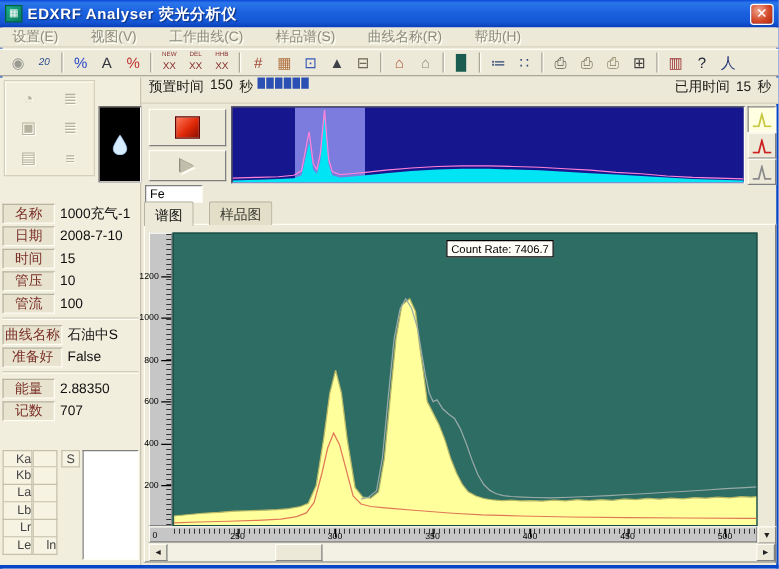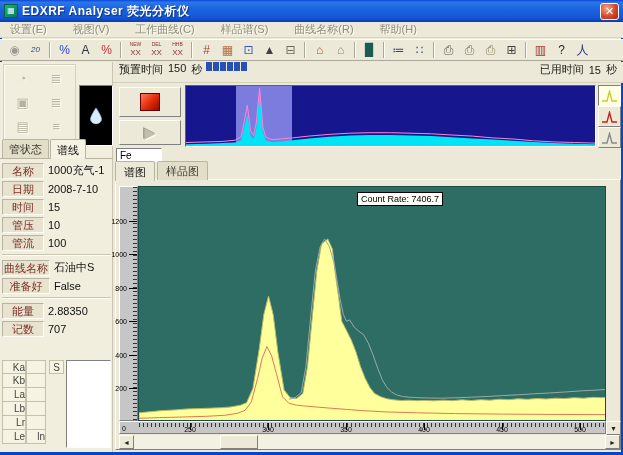--- a/index.html
+++ b/index.html
@@ -80,21 +80,21 @@
   .preview svg { position:absolute; left:0; top:0; }
   .peakbtns { position:absolute; left:598px; top:85px; width:23px; }
   .pkb { width:23px; height:21px; background:#ece9d8; border:1px solid; border-color:#fffef4 #808080 #808080 #fffef4;
     display:flex; align-items:center; justify-content:center; }
   .pkb.active { background:#ffffe2; border-color:#808080 #fffef4 #fffef4 #808080; }
   .elem-input { position:absolute; left:116px; top:148px; width:46px; height:14px; background:#fff;
     border:1px solid; border-color:#808080 #fffef4 #fffef4 #808080; font-size:10px; padding:0 3px; font-family:inherit; }
   
   .maintabs { position:absolute; left:115px; top:162px; height:18px; display:flex; align-items:flex-end; z-index:3; }
   .mtab { font-size:11px; padding:2px 8px 1px; border:1px solid #b8b4a2; border-bottom:none; background:#e2dec8;
-    color:#3a3a30; border-radius:2px 2px 0 0; margin-right:2px; }
+    color:#3a3a30; border-radius:2px 2px 0 0; margin-right:12px; }
   .mtab.active { background:#ece9d8; position:relative; top:1px; padding-top:3px; color:#111; }
   .tabpage { position:absolute; left:115px; top:179px; width:506px; height:271px; background:#ece9d8;
     border:1px solid; border-color:#fffef4 #808080 #808080 #fffef4; z-index:2; }
   .plot { position:absolute; left:22px; top:6px; width:468px; height:235px; background:#2d6d63;
     border:1px solid #1a4a42; overflow:hidden; }
   .plot svg { position:absolute; left:0; top:0; }
   .tooltip { position:absolute; left:218px; top:5px; background:#fffef8; border:1px solid #000;
     font-size:9px; color:#000; padding:0 3px; line-height:12px; white-space:nowrap; }
   .yruler { position:absolute; left:3px; top:6px; width:19px; height:235px; background:#c6c6c6;
     border:1px solid; border-color:#fffef4 #808080 #808080 #fffef4; }
@@ -251,24 +251,20 @@
         <div class="ctl-btn">▣</div>
         <div class="ctl-btn">≣</div>
         <div class="ctl-btn">▤</div>
         <div class="ctl-btn">≡</div>
       </div>
     <div class="blackbox">
       <svg width="12" height="16" viewBox="0 0 12 16">
         <path d="M6 0 C6 0 0.5 8 0.5 11 a5.5 5 0 0 0 11 0 C11.5 8 6 0 6 0 Z" fill="#d8ecff" stroke="#9cc4f0" stroke-width="0.6"></path>
       </svg>
     </div>
-    <div class="lefttabs" id="lefttabs">
-        <div class="ltab">管状态</div>
-        <div class="ltab active">谱线</div>
-      </div>
     <div class="fields" id="fields">
         <div class="frow">
           <span class="flabel">名称</span>
           <span class="fvalue">1000充气-1</span>
         </div>
         <div class="frow">
           <span class="flabel">日期</span>
           <span class="fvalue">2008-7-10</span>
         </div>
         <div class="frow">

